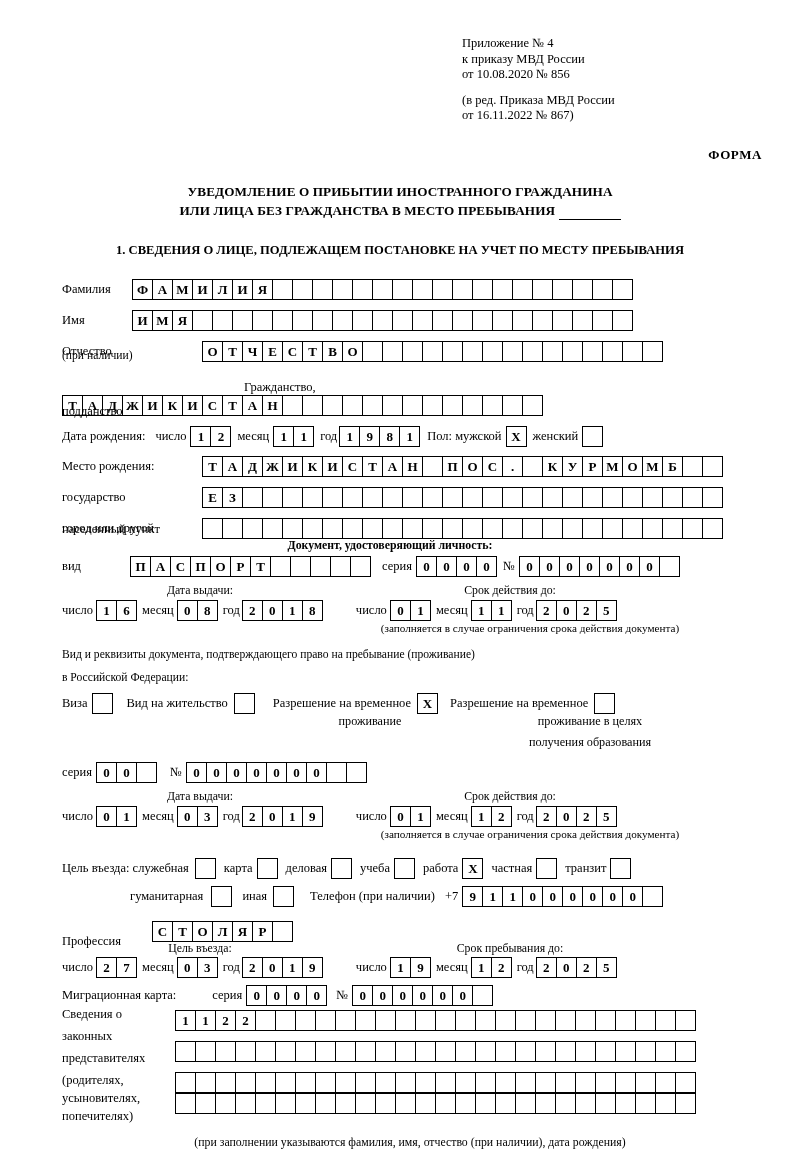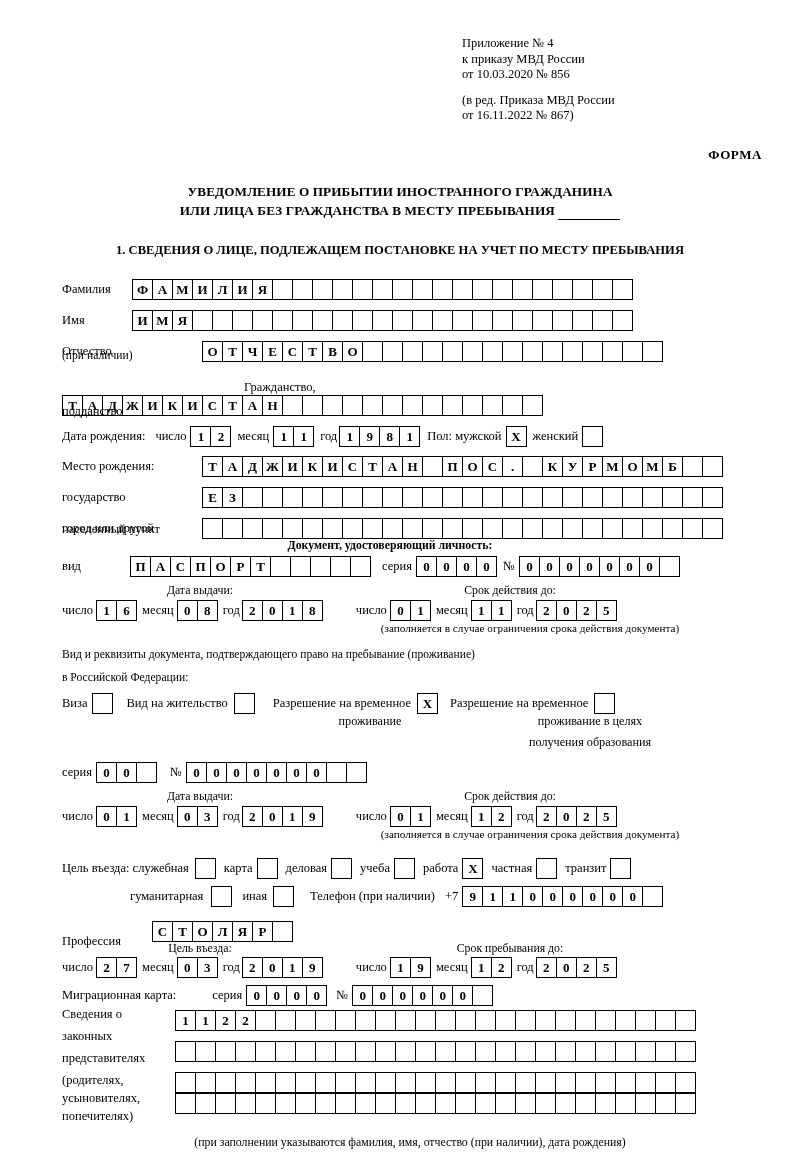--- a/index.html
+++ b/index.html
@@ -120,30 +120,30 @@
   .cap { font-size: 11.6px; }
 </style>
 </head>
 <body>
 
 <div class="page">
 
   <div class="hdr">
     <div>Приложение № 4</div>
     <div>к приказу МВД России</div>
-    <div>от 10.03.2020 № 856</div>
+    <div>от 10.08.2020 № 856</div>
     <div class="grp2">(в ред. Приказа МВД России</div>
     <div>от 16.11.2022 № 867)</div>
   </div>
   <div class="forma">ФОРМА</div>
 
   <div class="title">
     <div>УВЕДОМЛЕНИЕ О ПРИБЫТИИ ИНОСТРАННОГО ГРАЖДАНИНА</div>
     <div>
-      <span>ИЛИ ЛИЦА БЕЗ ГРАЖДАНСТВА В МЕСТУ ПРЕБЫВАНИЯ</span>
+      <span>ИЛИ ЛИЦА БЕЗ ГРАЖДАНСТВА В МЕСТО ПРЕБЫВАНИЯ</span>
       <span class="ul"></span>
     </div>
   </div>
 
   <div class="section1">1. СВЕДЕНИЯ О ЛИЦЕ, ПОДЛЕЖАЩЕМ ПОСТАНОВКЕ НА УЧЕТ ПО МЕСТУ ПРЕБЫВАНИЯ</div>
 
   <div id="rows">
       <div class="row" style="top: 279px; left: 62px;">
         <span class="lbl " style="width: 70px;">Фамилия</span>
         <span class="boxes">

